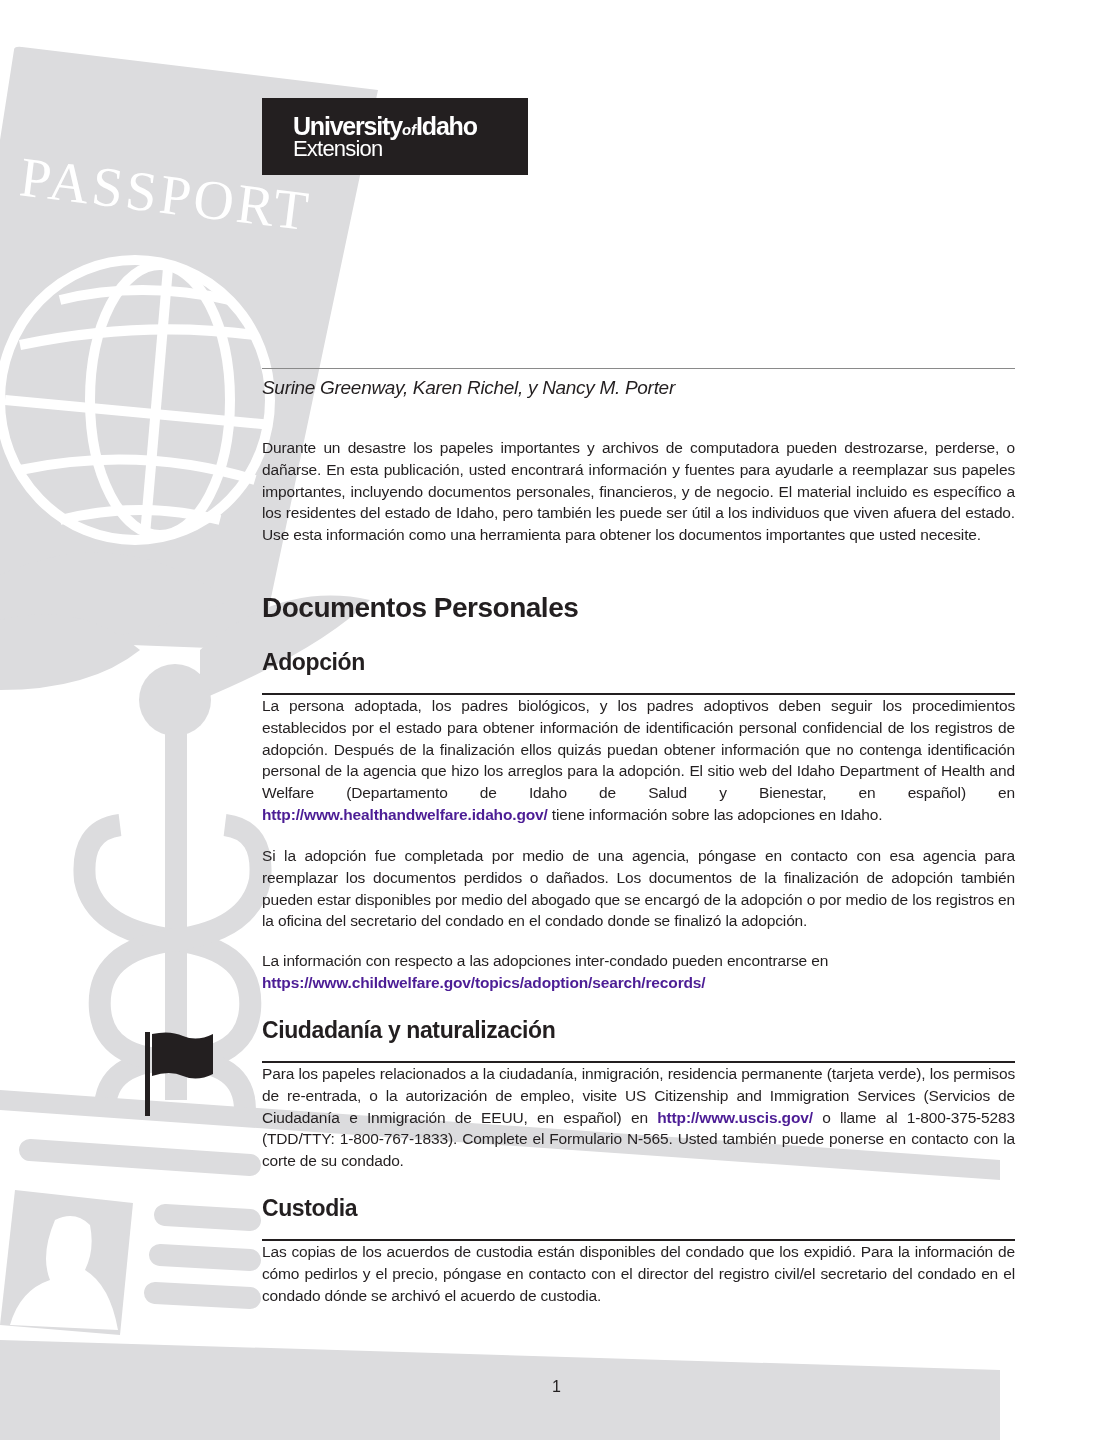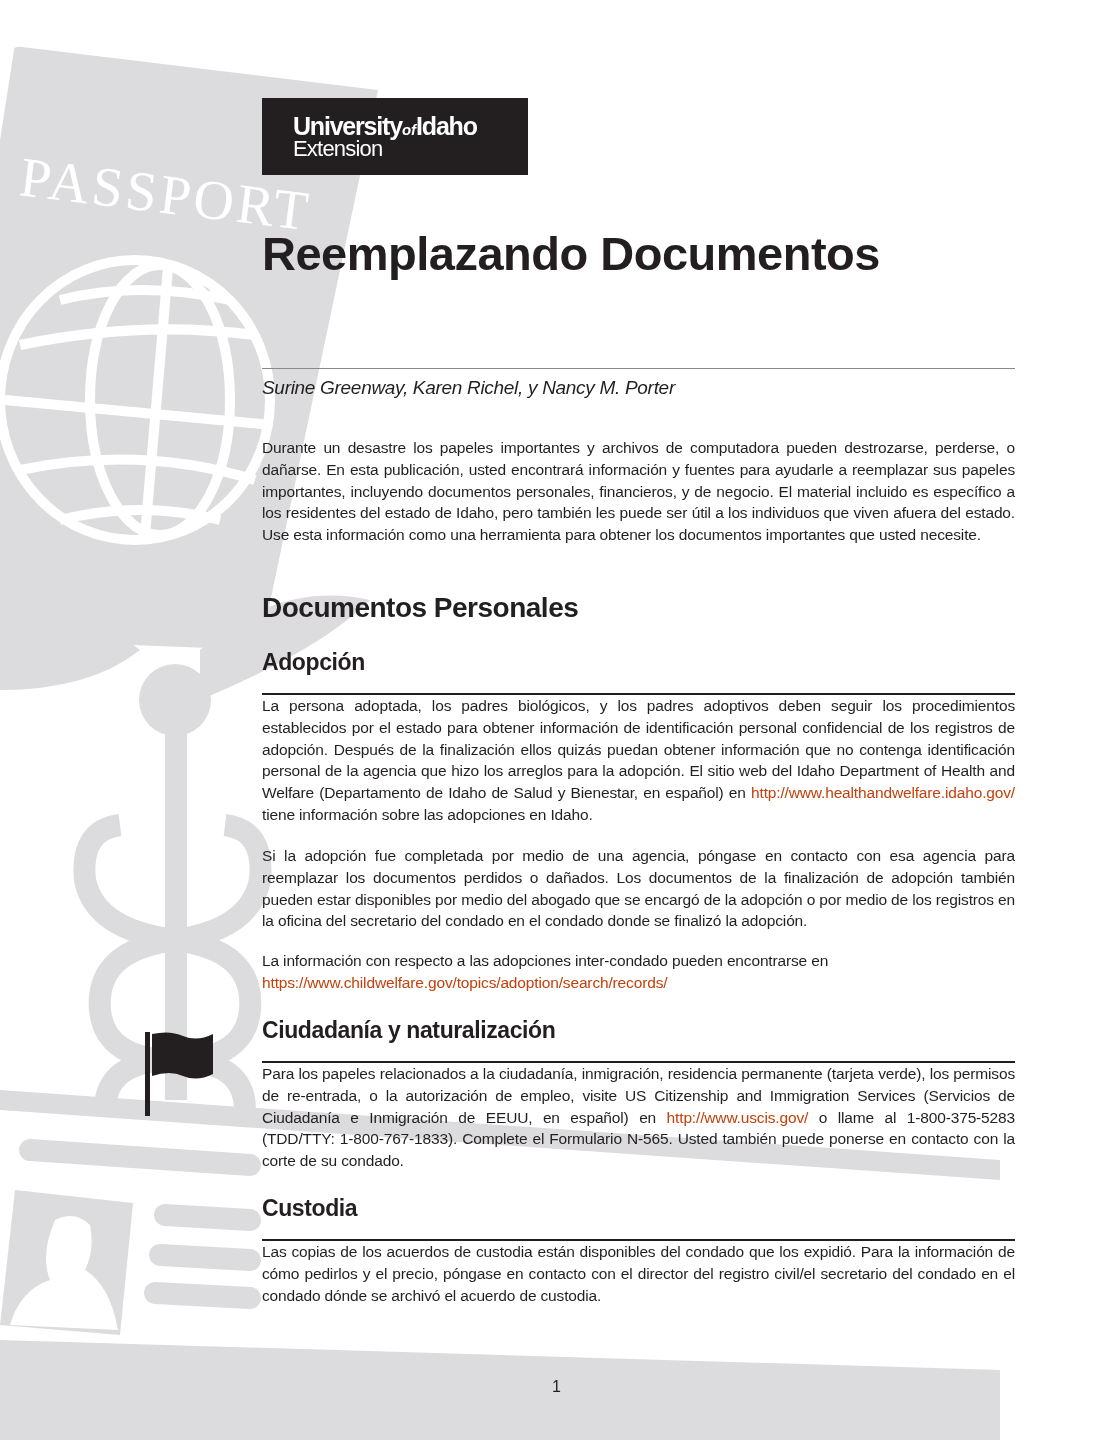--- a/index.html
+++ b/index.html
@@ -20,21 +20,21 @@
     .code-top { height: 37px; border-bottom: 2px solid #231f20; position: relative; }
     .code-label { position: absolute; right: 18px; top: 9px; font-family: "Liberation Sans", sans-serif; font-size: 18px; font-weight: bold; letter-spacing: 0.5px; }
 
     .title { position: absolute; left: 262px; top: 226px; width: 760px; font-family: "Liberation Sans", sans-serif; font-weight: bold; font-size: 47px; line-height: 56px; letter-spacing: -0.5px; z-index: 2; margin: 0; }
     .rule-thin { position: absolute; left: 262px; top: 368px; width: 753px; height: 1px; background: #8a8a8a; z-index: 2; }
     .authors { position: absolute; left: 262px; top: 377px; font-family: "Liberation Sans", sans-serif; font-style: italic; font-size: 19px; color: #231f20; z-index: 2; letter-spacing: -0.3px; }
 
     .para { position: absolute; left: 262px; width: 753px; font-family: "Liberation Sans", sans-serif; font-size: 15.5px; line-height: 21.8px; text-align: justify; z-index: 2; margin: 0; letter-spacing: -0.15px; }
     .h1 { position: absolute; left: 262px; top: 592px; font-family: "Liberation Sans", sans-serif; font-weight: bold; font-size: 28px; z-index: 2; margin: 0; letter-spacing: -0.5px; }
     .h2 { position: absolute; left: 262px; width: 753px; font-family: "Liberation Sans", sans-serif; font-size: 23px; font-weight: bold; border-bottom: 2px solid #231f20; padding-bottom: 16px; z-index: 2; margin: 0; letter-spacing: -0.4px; line-height: 30px; }
-    a.link { color: #c2410c; text-decoration: none; font-weight: normal; }
+    a.link { color: #4c1d95; text-decoration: none; font-weight: bold; }
     .page-num { position: absolute; left: 552px; top: 1378px; font-family: "Liberation Sans", sans-serif; font-size: 16px; z-index: 2; }
     .flag { position: absolute; left: 145px; top: 1032px; width: 70px; height: 84px; z-index: 2; }
   </style>
 </head>
 <body>
 
 <svg id="bg" viewBox="0 0 1113 1440" xmlns="http://www.w3.org/2000/svg">
 
   <path d="M14 50 Q14 46 22 47 L378 90 L260 650 L0 640 L0 140 Z" fill="#dcdcde"></path>
   <text x="18" y="195" font-family="Liberation Serif, serif" font-size="56" fill="#ffffff" transform="rotate(7 18 195)" letter-spacing="3">PASSPORT</text>
@@ -75,21 +75,21 @@
 </svg>
 
 <div class="masthead">
   <div class="logo-box">
     <div class="logo-line1"><span>University</span><span class="of">of</span><span>Idaho</span></div>
     <div class="logo-line2">Extension</div>
   </div>
 </div>
 
 <h1 class="title">
-  <span>Reemplazando Documentos</span><br>
+  <br>
 </h1>
 <div class="rule-thin"></div>
 <div class="authors">Surine Greenway, Karen Richel,  y Nancy M. Porter</div>
 
 <p class="para" style="top:437px;">Durante un desastre los papeles importantes y archivos de computadora pueden destrozarse, perderse, o dañarse. En esta publicación, usted encontrará información y fuentes para ayudarle a reemplazar sus papeles importantes, incluyendo documentos personales, financieros, y de negocio. El material incluido es específico a los residentes del estado de Idaho, pero también les puede ser útil a los individuos que viven afuera del estado. Use esta información como una herramienta para obtener los documentos importantes que usted necesite.</p>
 
 <h2 class="h1">Documentos Personales</h2>
 
 <h3 class="h2" style="top:647px;">Adopción</h3>
 <p class="para" style="top:695px;"><span>La persona adoptada, los padres biológicos, y los padres adoptivos deben seguir los procedimientos establecidos por el estado para obtener información de identificación personal confidencial de los registros de adopción. Después de la finalización ellos quizás puedan obtener información que no contenga identificación personal de la agencia que hizo los arreglos para la adopción. El sitio web del Idaho Department of Health and Welfare (Departamento de Idaho de Salud y Bienestar, en español) en </span><a class="link">http://www.healthandwelfare.idaho.gov/</a><span> tiene información sobre las adopciones en Idaho.</span></p>

